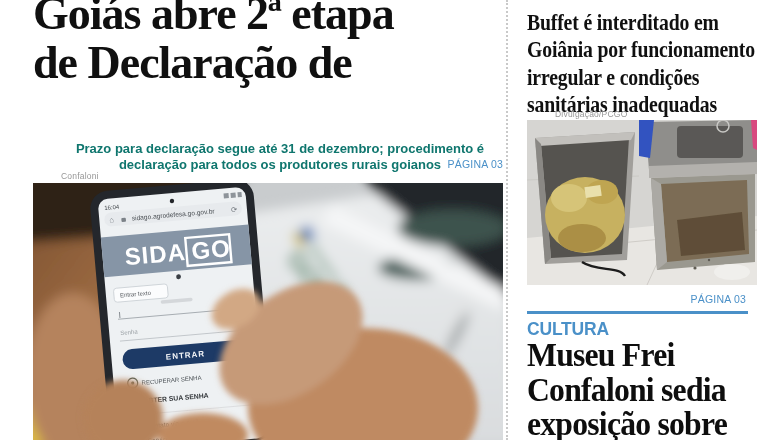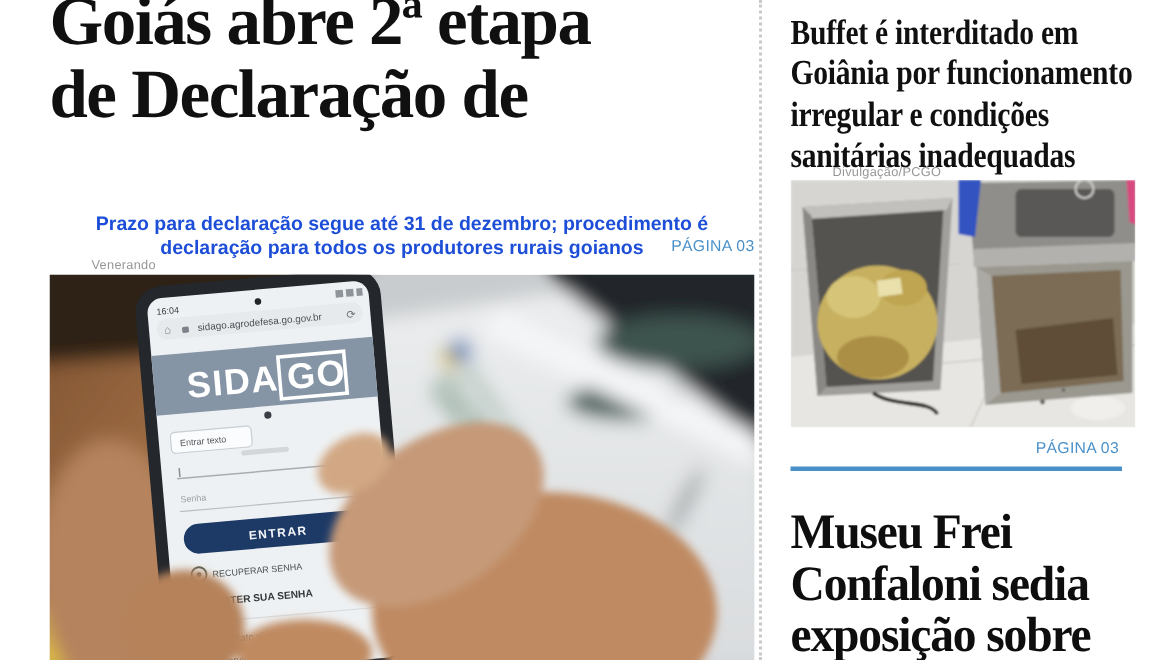--- a/index.html
+++ b/index.html
@@ -4,22 +4,22 @@
 <style>
   html,body{margin:0;padding:0;background:#fff;}
   .page{position:relative;width:780px;height:440px;overflow:hidden;background:#ffffff;
         font-family:"Liberation Sans",sans-serif;}
   
   .col-left{position:absolute;left:33px;top:0;width:470px;height:440px;}
   .main-headline{position:absolute;top:-11px;left:0;width:100%;margin:0;
     font-family:"Liberation Serif",serif;font-weight:700;color:#101010;
     font-size:46px;line-height:49px;letter-spacing:-1px;}
   .main-headline span{display:block;}
-  .subhead{position:absolute;top:141px;left:0;width:100%;text-align:center;
-    font-size:13px;line-height:16px;font-weight:700;color:#1d4ed8;}
+  .subhead{position:absolute;top:141px;left:12px;width:100%;text-align:center;
+    font-size:13px;line-height:16px;font-weight:700;color:#0f766e;}
   .subhead span{display:block;}
   .pagina{color:#4a90c8;font-weight:400;font-size:10.5px;letter-spacing:.2px;}
   .pagina-left{position:absolute;top:158px;right:0;}
   .credit{font-size:8.5px;color:#969696;letter-spacing:.2px;padding-left:28px;}
   .credit-left{position:absolute;top:171px;left:0;}
   .photo-main{position:absolute;top:183px;left:0;width:470px;height:257px;overflow:hidden;}
   
   .col-sep{position:absolute;left:506px;top:0;height:440px;width:0;
     border-left:2px dotted #c9c9c9;}
   
@@ -53,21 +53,21 @@
     <h1 class="main-headline">
       <span>Goiás abre 2ª etapa</span>
       <span>de Declaração de</span>
     </h1>
 
     <div class="subhead">
       <span>Prazo para declaração segue até 31 de dezembro; procedimento é</span>
       <span>declaração para todos os produtores rurais goianos</span>
     </div>
     <div class="pagina pagina-left">PÁGINA 03</div>
-    <div class="credit credit-left">Venerando</div>
+    <div class="credit credit-left">Confaloni</div>
 
     <div class="photo-main">
       <svg width="470" height="257" viewBox="0 0 470 257">
         <defs>
           <filter id="b6" x="-30%" y="-30%" width="160%" height="160%">
               <feGaussianBlur stdDeviation="6"></feGaussianBlur>
             </filter>
           <filter id="b3" x="-30%" y="-30%" width="160%" height="160%">
               <feGaussianBlur stdDeviation="3"></feGaussianBlur>
             </filter>
@@ -233,20 +233,21 @@
           <circle cx="168" cy="148" r="1.6" fill="#5e5b53"></circle>
           <circle cx="182" cy="140" r="1.2" fill="#5e5b53"></circle>
           <ellipse cx="205" cy="152" rx="18" ry="8" fill="#f0efec"></ellipse>
         </g>
       </svg>
     </div>
 
     <div class="pagina pagina-right">PÁGINA 03</div>
 
     <hr class="section-rule">
+    <div class="kicker">CULTURA</div>
 
     <h2 class="museum-headline">
       <span>Museu Frei</span>
       <span>Confaloni sedia</span>
       <span>exposição sobre</span>
       <span>Venerando de</span>
     </h2>
   </section>
 </div>
 

